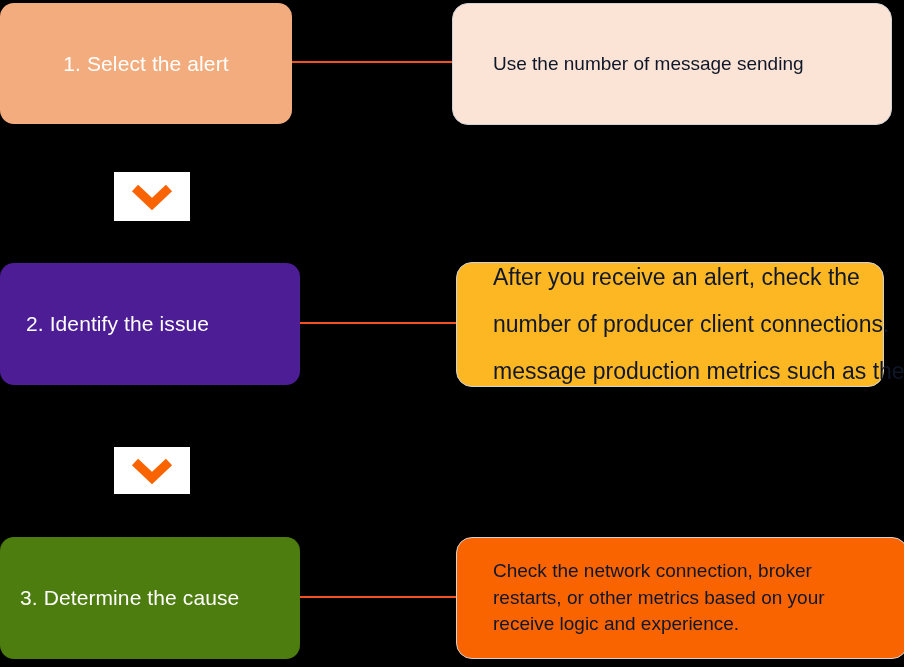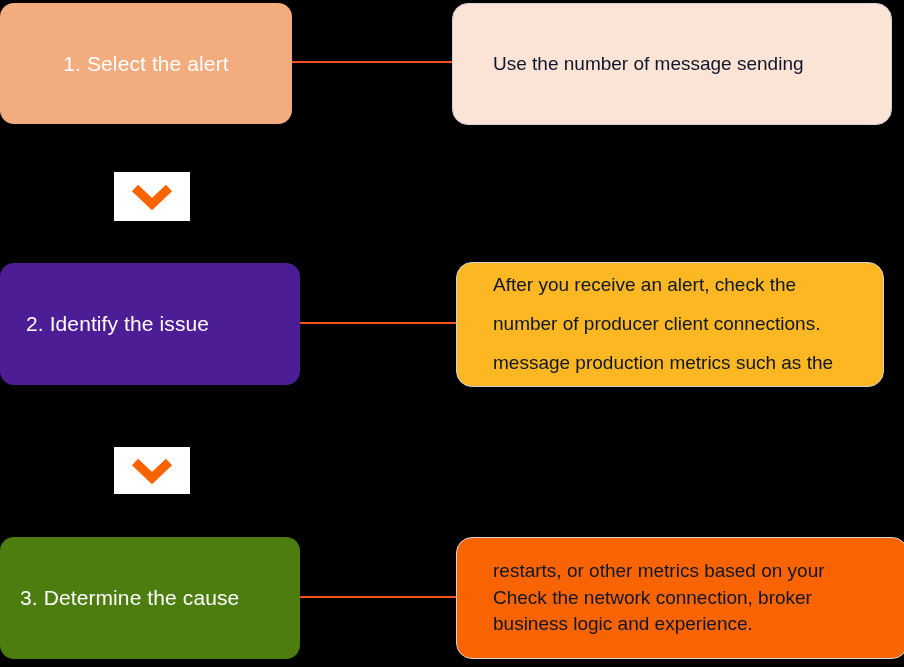--- a/index.html
+++ b/index.html
@@ -87,21 +87,21 @@
     background: #fbe3d5;
     padding: 0 38px 0 40px;
     font-size: 19px;
     line-height: 1.45;
   }
   .desc-box.d2 {
     left: 456px; top: 262px;
     width: 428px; height: 125px;
     background: #fcb722;
     padding: 0 20px 0 36px;
-    font-size: 19px;
+    font-size: 23px;
     line-height: 2.05;
   }
   .desc-box.d3 {
     left: 456px; top: 537px;
     width: 452px; height: 122px;
     background: #fa6400;
     padding: 0 18px 0 36px;
     font-size: 19px;
     line-height: 1.42;
   }
@@ -162,18 +162,18 @@
     </span>
   </div>
 
   <div class="step-box s3">
     <span>3. Determine the cause</span>
   </div>
 
   <div class="connector c3"></div>
 
   <div class="desc-box d3">
+    <span class="desc-line">Check the network connection, broker</span>
     <span class="desc-line">restarts, or other metrics based on your</span>
-    <span class="desc-line">Check the network connection, broker</span>
-    <span class="desc-line">business logic and experience.</span>
+    <span class="desc-line">receive logic and experience.</span>
   </div>
 
 </div>
 
 </body></html>

